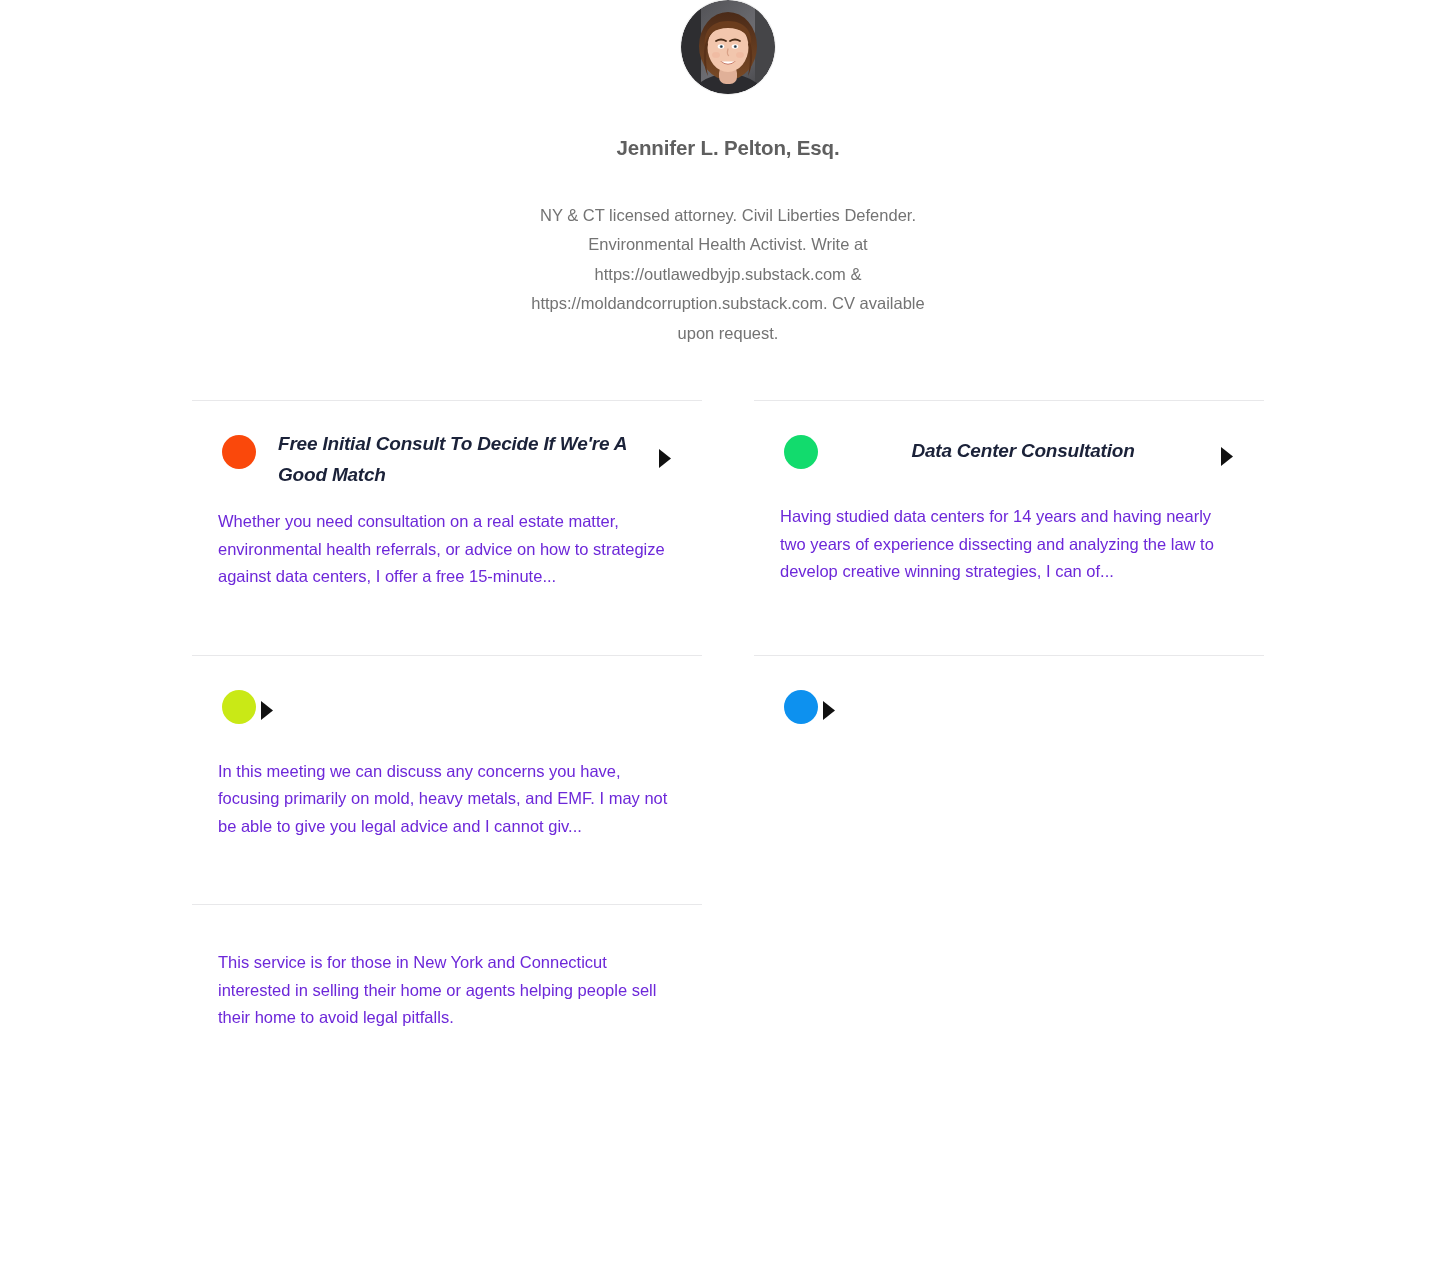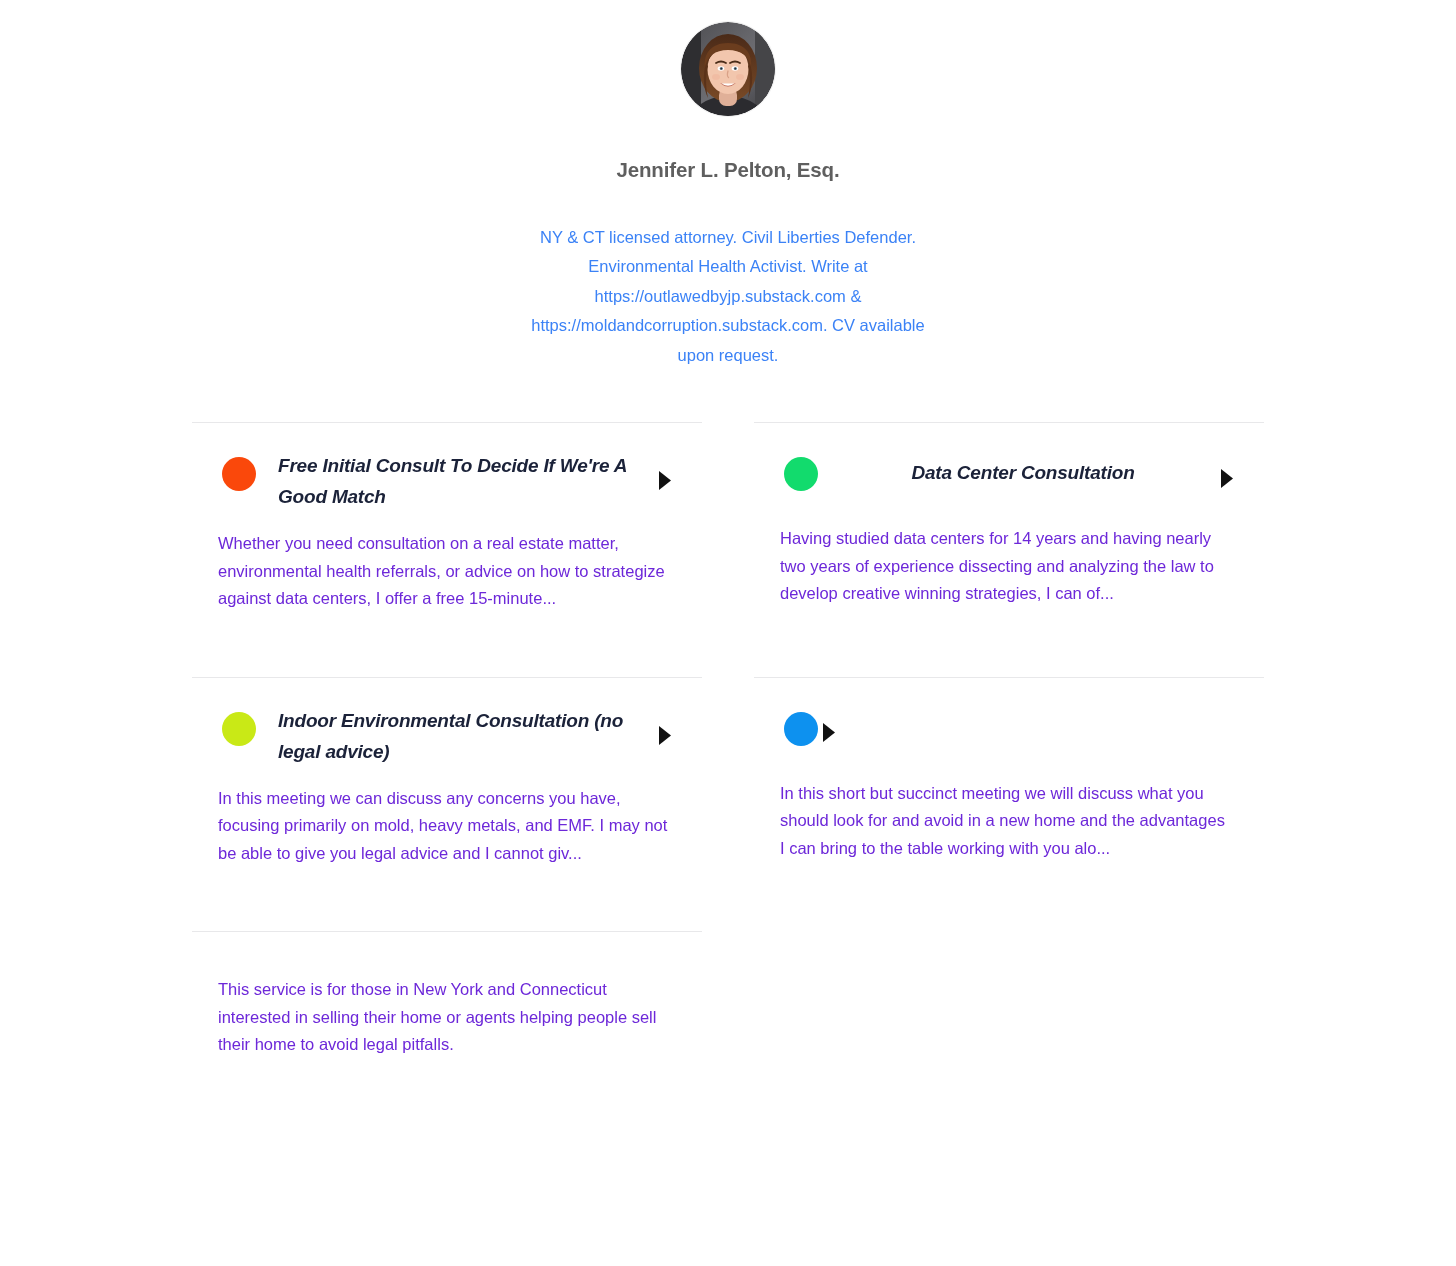--- a/index.html
+++ b/index.html
@@ -18,21 +18,20 @@
 
   .page {
     width: 1456px;
     min-height: 1266px;
     background: #ffffff;
     position: relative;
   }
 
   
   .profile {
-    padding-top: 22px;
     text-align: center;
   }
   .avatar-wrap {
     width: 94px;
     height: 94px;
     margin: 0 auto;
     border-radius: 50%;
     overflow: hidden;
     background: #dddddd;
     position: relative;
@@ -53,21 +52,21 @@
     color: #5f5f5f;
     letter-spacing: -0.15px;
     line-height: 1.2;
   }
 
   .profile-bio {
     margin: 40px auto 0 auto;
     width: 400px;
     font-size: 16.5px;
     line-height: 29.5px;
-    color: #3b82f6;
+    color: #737373;
     text-align: center;
     font-weight: 400;
     white-space: pre-line;
   }
 
   
   .events {
     width: 1072px;
     margin: 0 auto;
     padding-top: 52px;
@@ -225,40 +224,38 @@
               <path d="M1 0 L13 9.5 L1 19 Z" fill="#111111"></path>
             </svg>
         </span>
       </div>
       <div class="event-desc">Having studied data centers for 14 years and having nearly two years of experience dissecting and analyzing the law to develop creative winning strategies, I can of...</div>
     </div>
 
     <div class="event-card">
       <div class="event-head">
         <span class="dot" style="background:#c9e916"></span>
-        <div class="event-title">Indoor Environmental Consultation (no legal advice)</div>
         <span class="chevron">
           <svg width="14" height="19" viewBox="0 0 14 19" xmlns="http://www.w3.org/2000/svg">
               <path d="M1 0 L13 9.5 L1 19 Z" fill="#111111"></path>
             </svg>
         </span>
       </div>
       <div class="event-desc">In this meeting we can discuss any concerns you have, focusing primarily on mold, heavy metals, and EMF. I may not be able to give you legal advice and I cannot giv...</div>
     </div>
 
     <div class="event-card">
       <div class="event-head">
         <span class="dot" style="background:#0d91ef"></span>
         <span class="chevron">
           <svg width="14" height="19" viewBox="0 0 14 19" xmlns="http://www.w3.org/2000/svg">
               <path d="M1 0 L13 9.5 L1 19 Z" fill="#111111"></path>
             </svg>
         </span>
       </div>
-      <div class="event-desc">In this short but succinct meeting we will discuss what you should look for and avoid in a new home and the advantages I can bring to the table working with you alo...</div>
     </div>
 
     <div class="event-card">
       <div class="event-desc">This service is for those in New York and Connecticut interested in selling their home or agents helping people sell their home to avoid legal pitfalls.</div>
     </div>
 
   </div>
 </div>
 
 </body></html>

